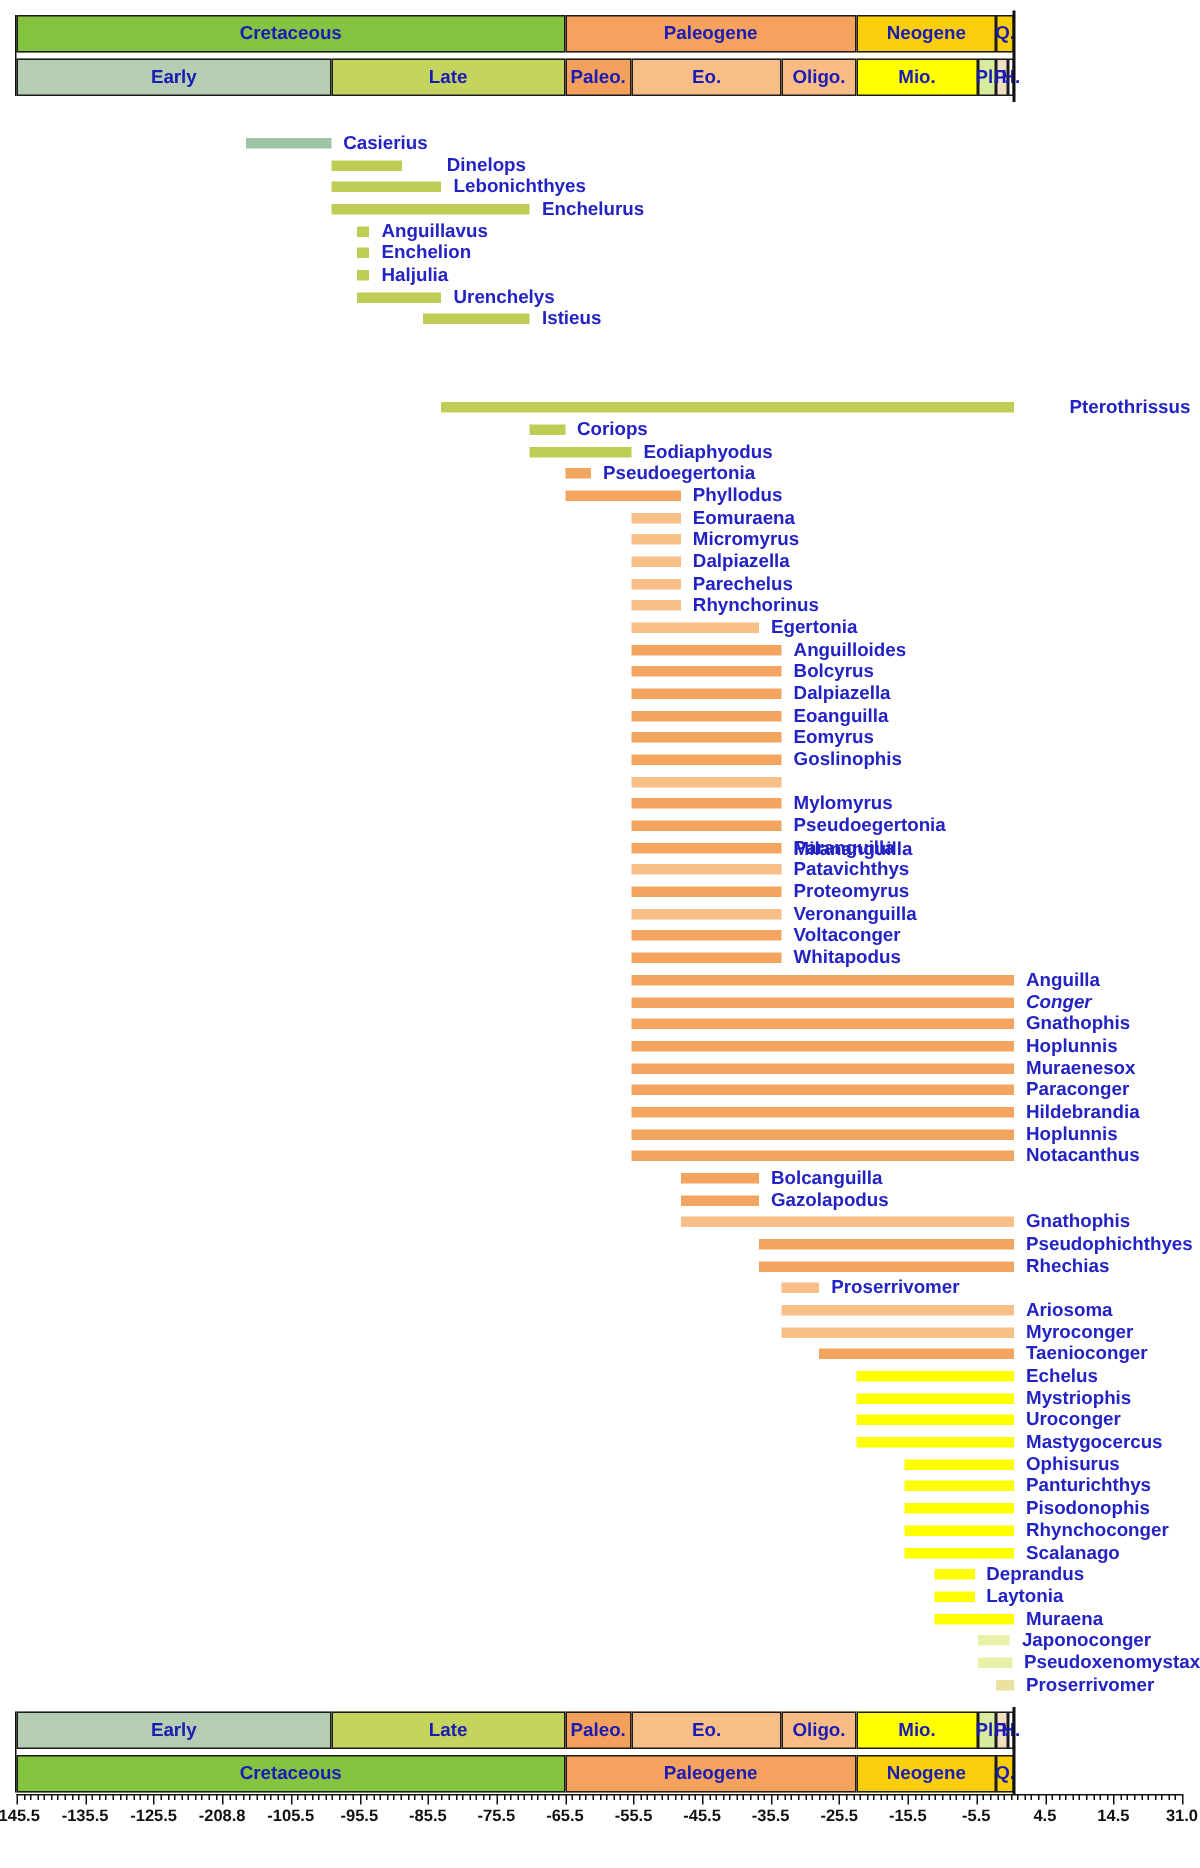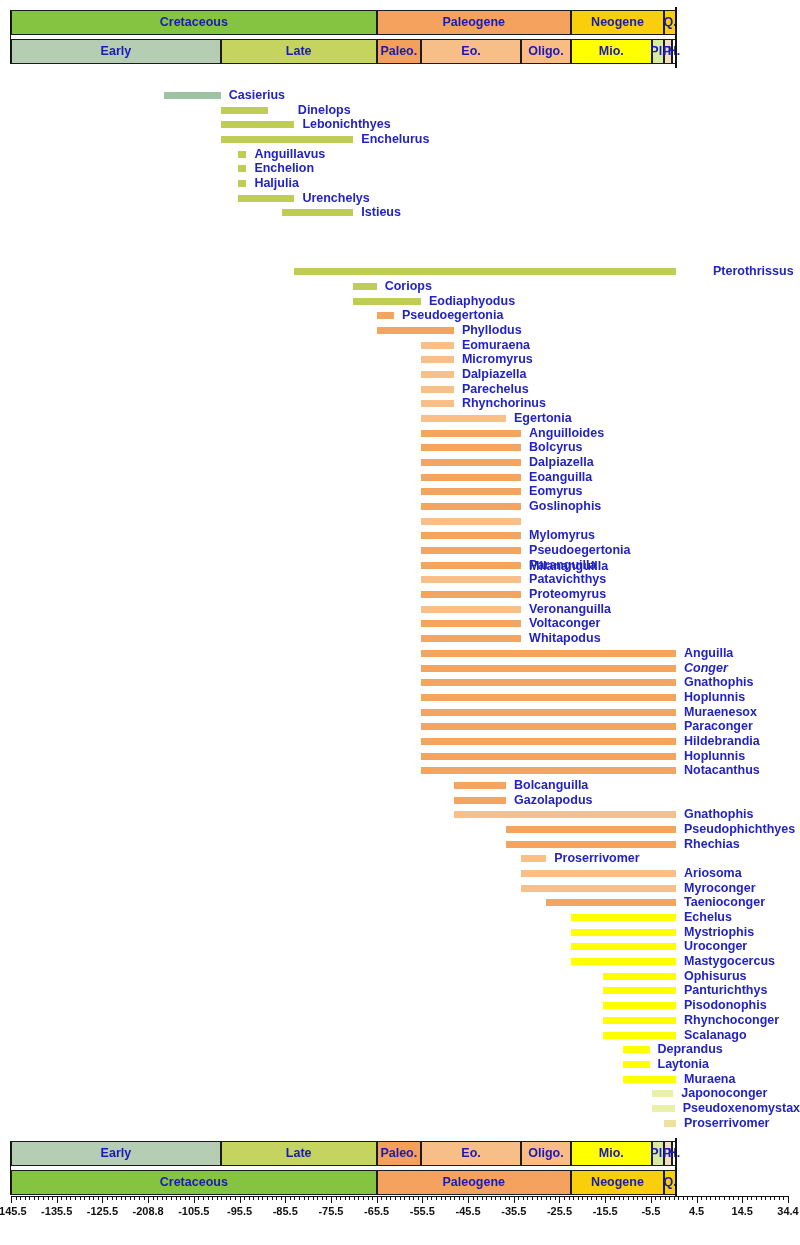--- a/index.html
+++ b/index.html
@@ -403,14 +403,14 @@
     <div class="ax-label" style="left: 559.472px; top: 1205px;">-25.5</div>
     <div class="tick" style="left: 605.178px; top: 1196px; height: 7px;"></div>
     <div class="ax-label" style="left: 605.178px; top: 1205px;">-15.5</div>
     <div class="tick" style="left: 650.884px; top: 1196px; height: 7px;"></div>
     <div class="ax-label" style="left: 650.884px; top: 1205px;">-5.5</div>
     <div class="tick" style="left: 696.59px; top: 1196px; height: 7px;"></div>
     <div class="ax-label" style="left: 696.59px; top: 1205px;">4.5</div>
     <div class="tick" style="left: 742.296px; top: 1196px; height: 7px;"></div>
     <div class="ax-label" style="left: 742.296px; top: 1205px;">14.5</div>
     <div class="tick" style="left: 788.002px; top: 1196px; height: 7px;"></div>
-    <div class="ax-label" style="left: 788.002px; top: 1205px;">34.4</div>
+    <div class="ax-label" style="left: 788.002px; top: 1205px;">31.0</div>
   </div>
 
 </body></html>

